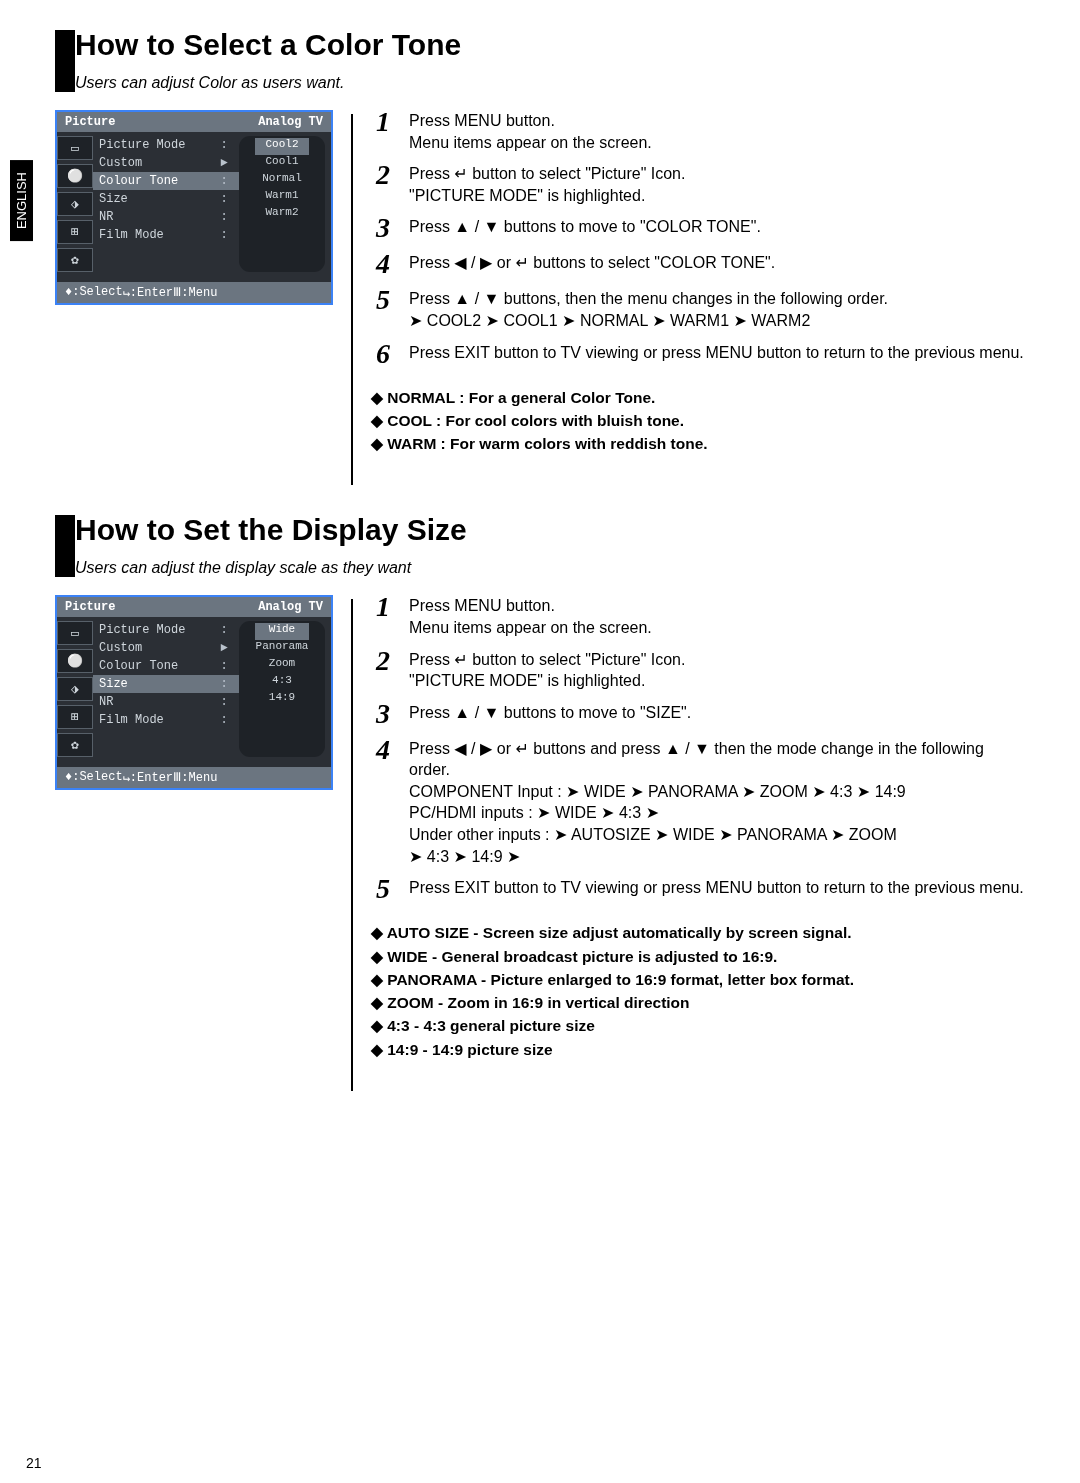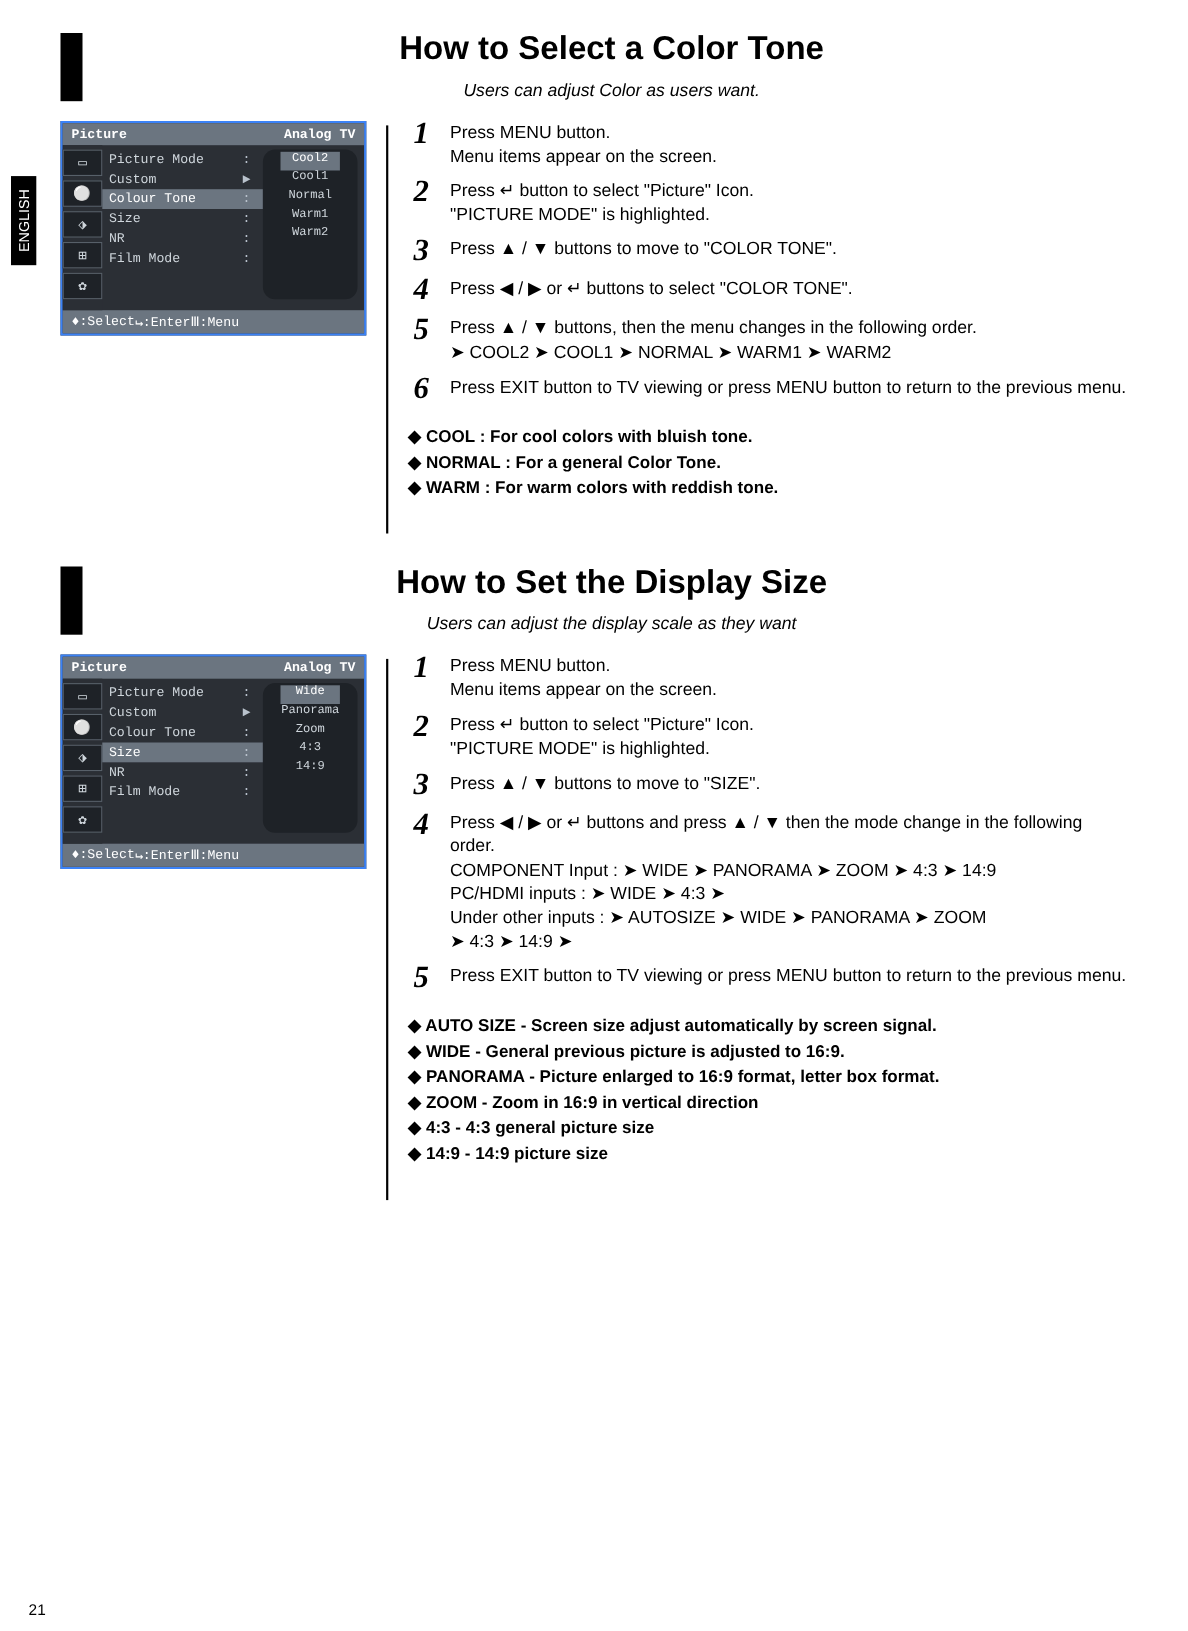--- a/index.html
+++ b/index.html
@@ -27,23 +27,21 @@
     background: #000;
     color: #fff;
     font-size: 13px;
     padding: 12px 4px;
     writing-mode: vertical-rl;
     transform: rotate(180deg);
     text-align: center;
   }
   .section-title-wrap {
     border-left: 20px solid #000;
-    padding-left: 12px;
     margin-bottom: 18px;
-    text-align: center;
   }
   .section-title {
     font-weight: 900;
     font-size: 30px;
     line-height: 1;
   }
   .section-sub {
     font-weight: normal;
     font-style: italic;
     font-size: 16px;
@@ -270,22 +268,22 @@
         </div>
         <div class="step">
           <div class="step-num">5</div>
           <div class="step-txt"><b>Press ▲ / ▼ buttons, then the menu changes in the following order.<br>➤ COOL2 ➤ COOL1 ➤ NORMAL ➤ WARM1 ➤ WARM2</b></div>
         </div>
         <div class="step">
           <div class="step-num">6</div>
           <div class="step-txt"><b>Press EXIT button to TV viewing or press MENU button to return to the previous menu.</b></div>
         </div>
         <div class="notes" id="notes1">
+          <div class="note-line">NORMAL : For a general Color Tone.</div>
           <div class="note-line">COOL : For cool colors with bluish tone.</div>
-          <div class="note-line">NORMAL : For a general Color Tone.</div>
           <div class="note-line">WARM : For warm colors with reddish tone.</div>
         </div>
     </div>
   </div>
 
   <div class="section-title-wrap" style="margin-top:50px;">
     <div class="section-title">How to Set the Display Size</div>
     <div class="section-sub">Users can adjust the display scale as they want</div>
   </div>
 
@@ -364,21 +362,21 @@
         <div class="step">
           <div class="step-num">4</div>
           <div class="step-txt"><b>Press ◀ / ▶ or ↵ buttons and press ▲ / ▼ then the mode change in the following order.<br>COMPONENT Input : ➤ WIDE ➤ PANORAMA ➤ ZOOM ➤ 4:3 ➤ 14:9<br>PC/HDMI inputs : ➤ WIDE ➤ 4:3 ➤<br>Under other inputs : ➤ AUTOSIZE ➤ WIDE ➤ PANORAMA ➤ ZOOM<br>                                       ➤ 4:3 ➤ 14:9 ➤</b></div>
         </div>
         <div class="step">
           <div class="step-num">5</div>
           <div class="step-txt"><b>Press EXIT button to TV viewing or press MENU button to return to the previous menu.</b></div>
         </div>
         <div class="notes" id="notes2">
           <div class="note-line">AUTO SIZE - Screen size adjust automatically by screen signal.</div>
-          <div class="note-line">WIDE - General previous picture is adjusted to 16:9.</div>
+          <div class="note-line">WIDE - General broadcast picture is adjusted to 16:9.</div>
           <div class="note-line">PANORAMA - Picture enlarged to 16:9 format, letter box format.</div>
           <div class="note-line">ZOOM - Zoom in 16:9 in vertical direction</div>
           <div class="note-line">4:3 - 4:3 general picture size</div>
           <div class="note-line">14:9 - 14:9 picture size</div>
         </div>
     </div>
   </div>
 
 </div>
 

